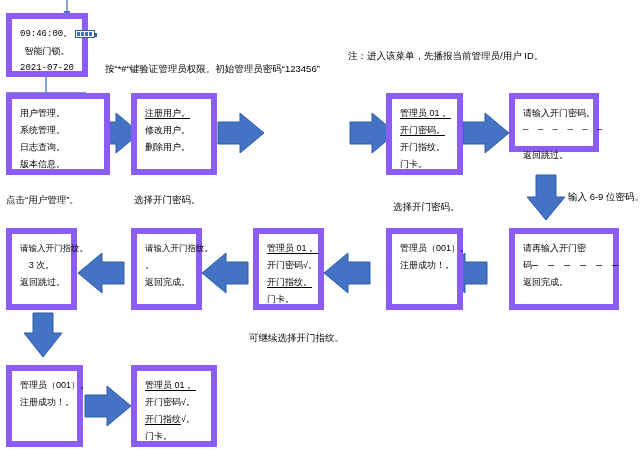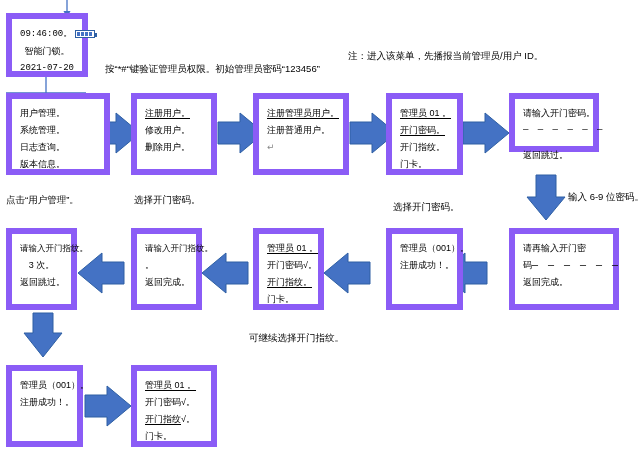--- a/index.html
+++ b/index.html
@@ -183,25 +183,20 @@
     <div class="line">日志查询。</div>
     <div class="line">版本信息。</div>
   </div>
 
   <div class="box" style="left:131px; top:93px; width:86px; height:82px;">
     <div class="line u">注册用户。</div>
     <div class="line">修改用户。</div>
     <div class="line">删除用户。</div>
   </div>
 
-  <div class="box" style="left:253px; top:93px; width:96px; height:82px;">
-    <div class="line u">注册管理员用户。</div>
-    <div class="line">注册普通用户。</div>
-    <div class="line" style="color:#888;">↵</div>
-  </div>
 
   <div class="box" style="left:386px; top:93px; width:77px; height:82px;">
     <div class="line u center">管理员 01 。</div>
     <div class="line u">开门密码。</div>
     <div class="line">开门指纹。</div>
     <div class="line">门卡。</div>
   </div>
 
   <div class="box" style="left:509px; top:93px; width:90px; height:59px;">
     <div class="line">请输入开门密码。</div>

